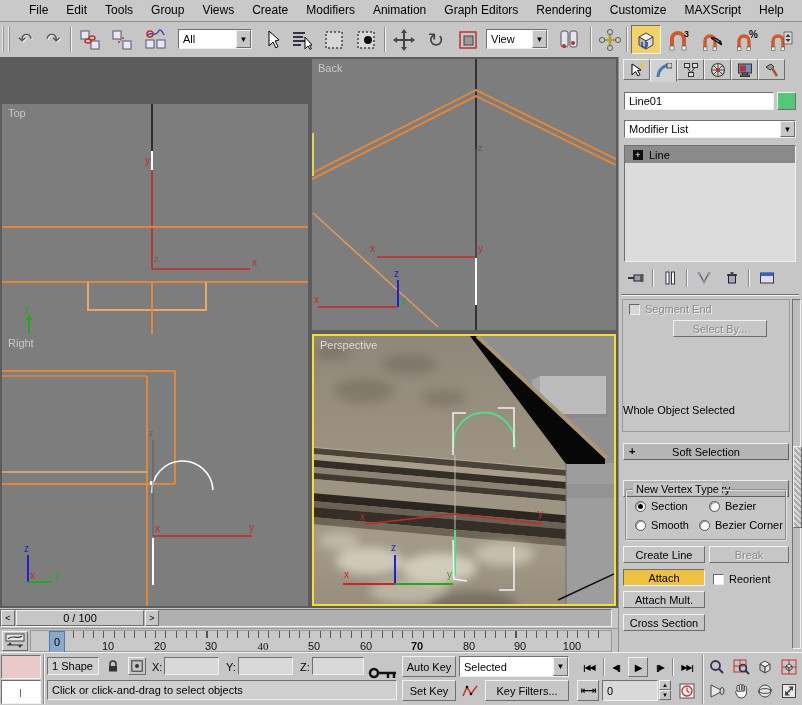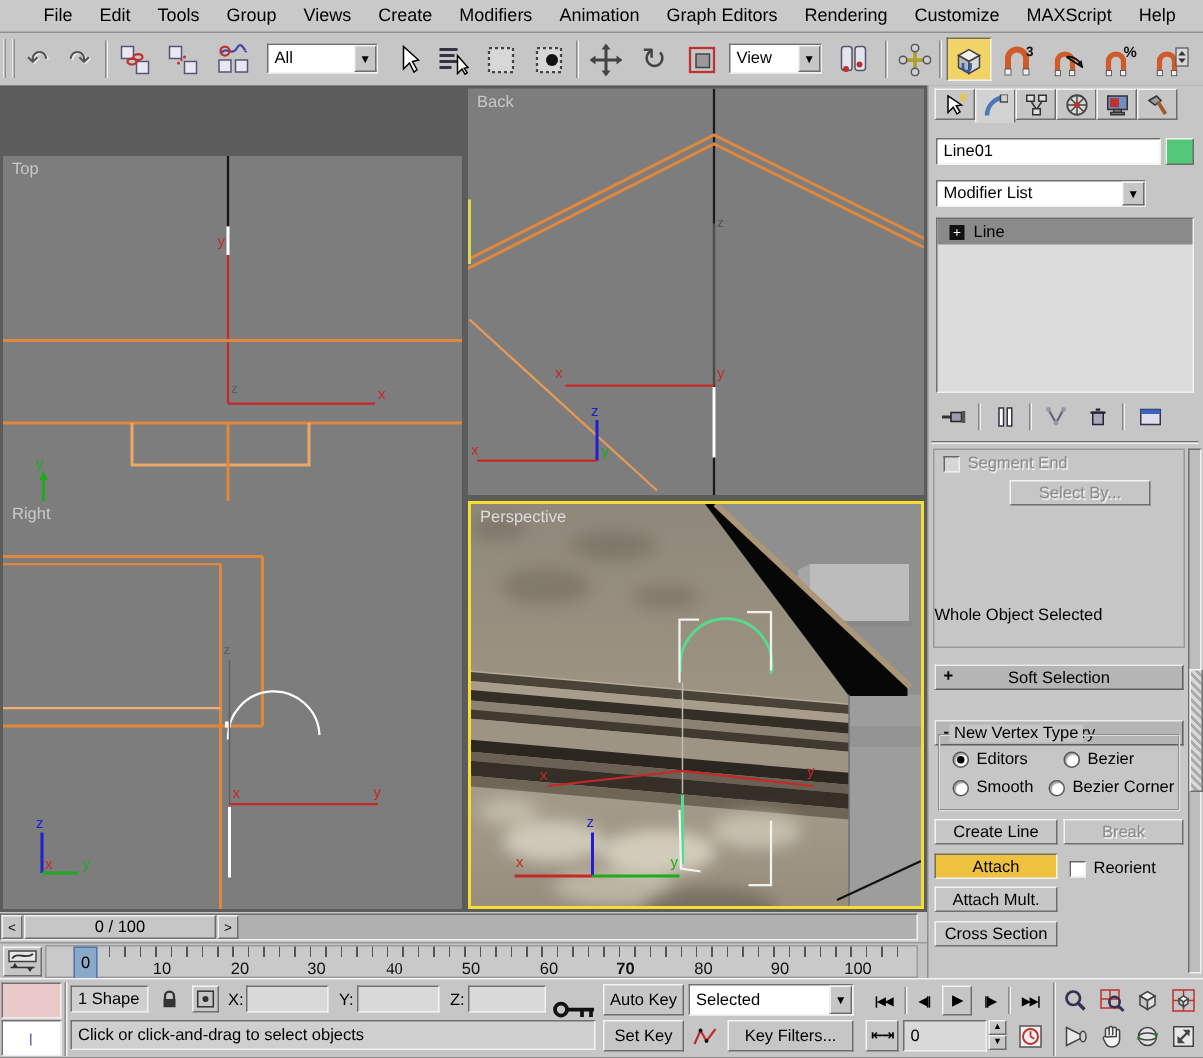--- a/index.html
+++ b/index.html
@@ -488,21 +488,21 @@
           <line x1="8" y1="6" x2="13" y2="14" stroke="#a05a2c" stroke-width="2.5"></line>
         </svg>
       </div>
     </div>
 
     <div class="abs whitefield" style="left:5px;top:35px;width:150px;height:18px;">
       <span>Line01</span>
     </div>
     <div class="abs raised" style="left:158px;top:35px;width:19px;height:18px;background:#52c878;box-sizing:border-box;"></div>
 
-    <div class="abs whitefield" style="left:5px;top:63px;width:140px;height:18px;">
+    <div class="abs whitefield" style="left:5px;top:63px;width:172px;height:18px;">
       <span>Modifier List</span>
       <span class="ddarrow btn">▼</span>
     </div>
 
     <div class="abs sunk" style="left:5px;top:88px;width:172px;height:117px;background:#dcdcdc;">
       <div style="height:17px;background:#8a8a8a;display:flex;align-items:center;padding-left:8px;gap:6px;">
         <span style="width:10px;height:10px;background:#111;color:#fff;font-size:9px;line-height:10px;text-align:center;display:inline-block;">+</span>
         <span>Line</span>
       </div>
     </div>
@@ -568,21 +568,21 @@
     </div>
     <div class="abs rollout" style="left:4px;top:406px;width:166px;height:17px;">
       <span class="pm">-</span>
       <span>Geometry</span>
     </div>
 
     <div class="abs grp" style="left:6px;top:432px;width:162px;height:52px;">
       <span class="legend">New Vertex Type</span>
       <div class="abs" style="left:8px;top:9px;display:flex;align-items:center;gap:5px;">
         <span class="radio sel"></span>
-        <span>Editors</span>
+        <span>Section</span>
       </div>
       <div class="abs" style="left:82px;top:9px;display:flex;align-items:center;gap:5px;">
         <span class="radio"></span>
         <span>Bezier</span>
       </div>
       <div class="abs" style="left:8px;top:28px;display:flex;align-items:center;gap:5px;">
         <span class="radio"></span>
         <span>Smooth</span>
       </div>
       <div class="abs" style="left:72px;top:28px;display:flex;align-items:center;gap:5px;">

